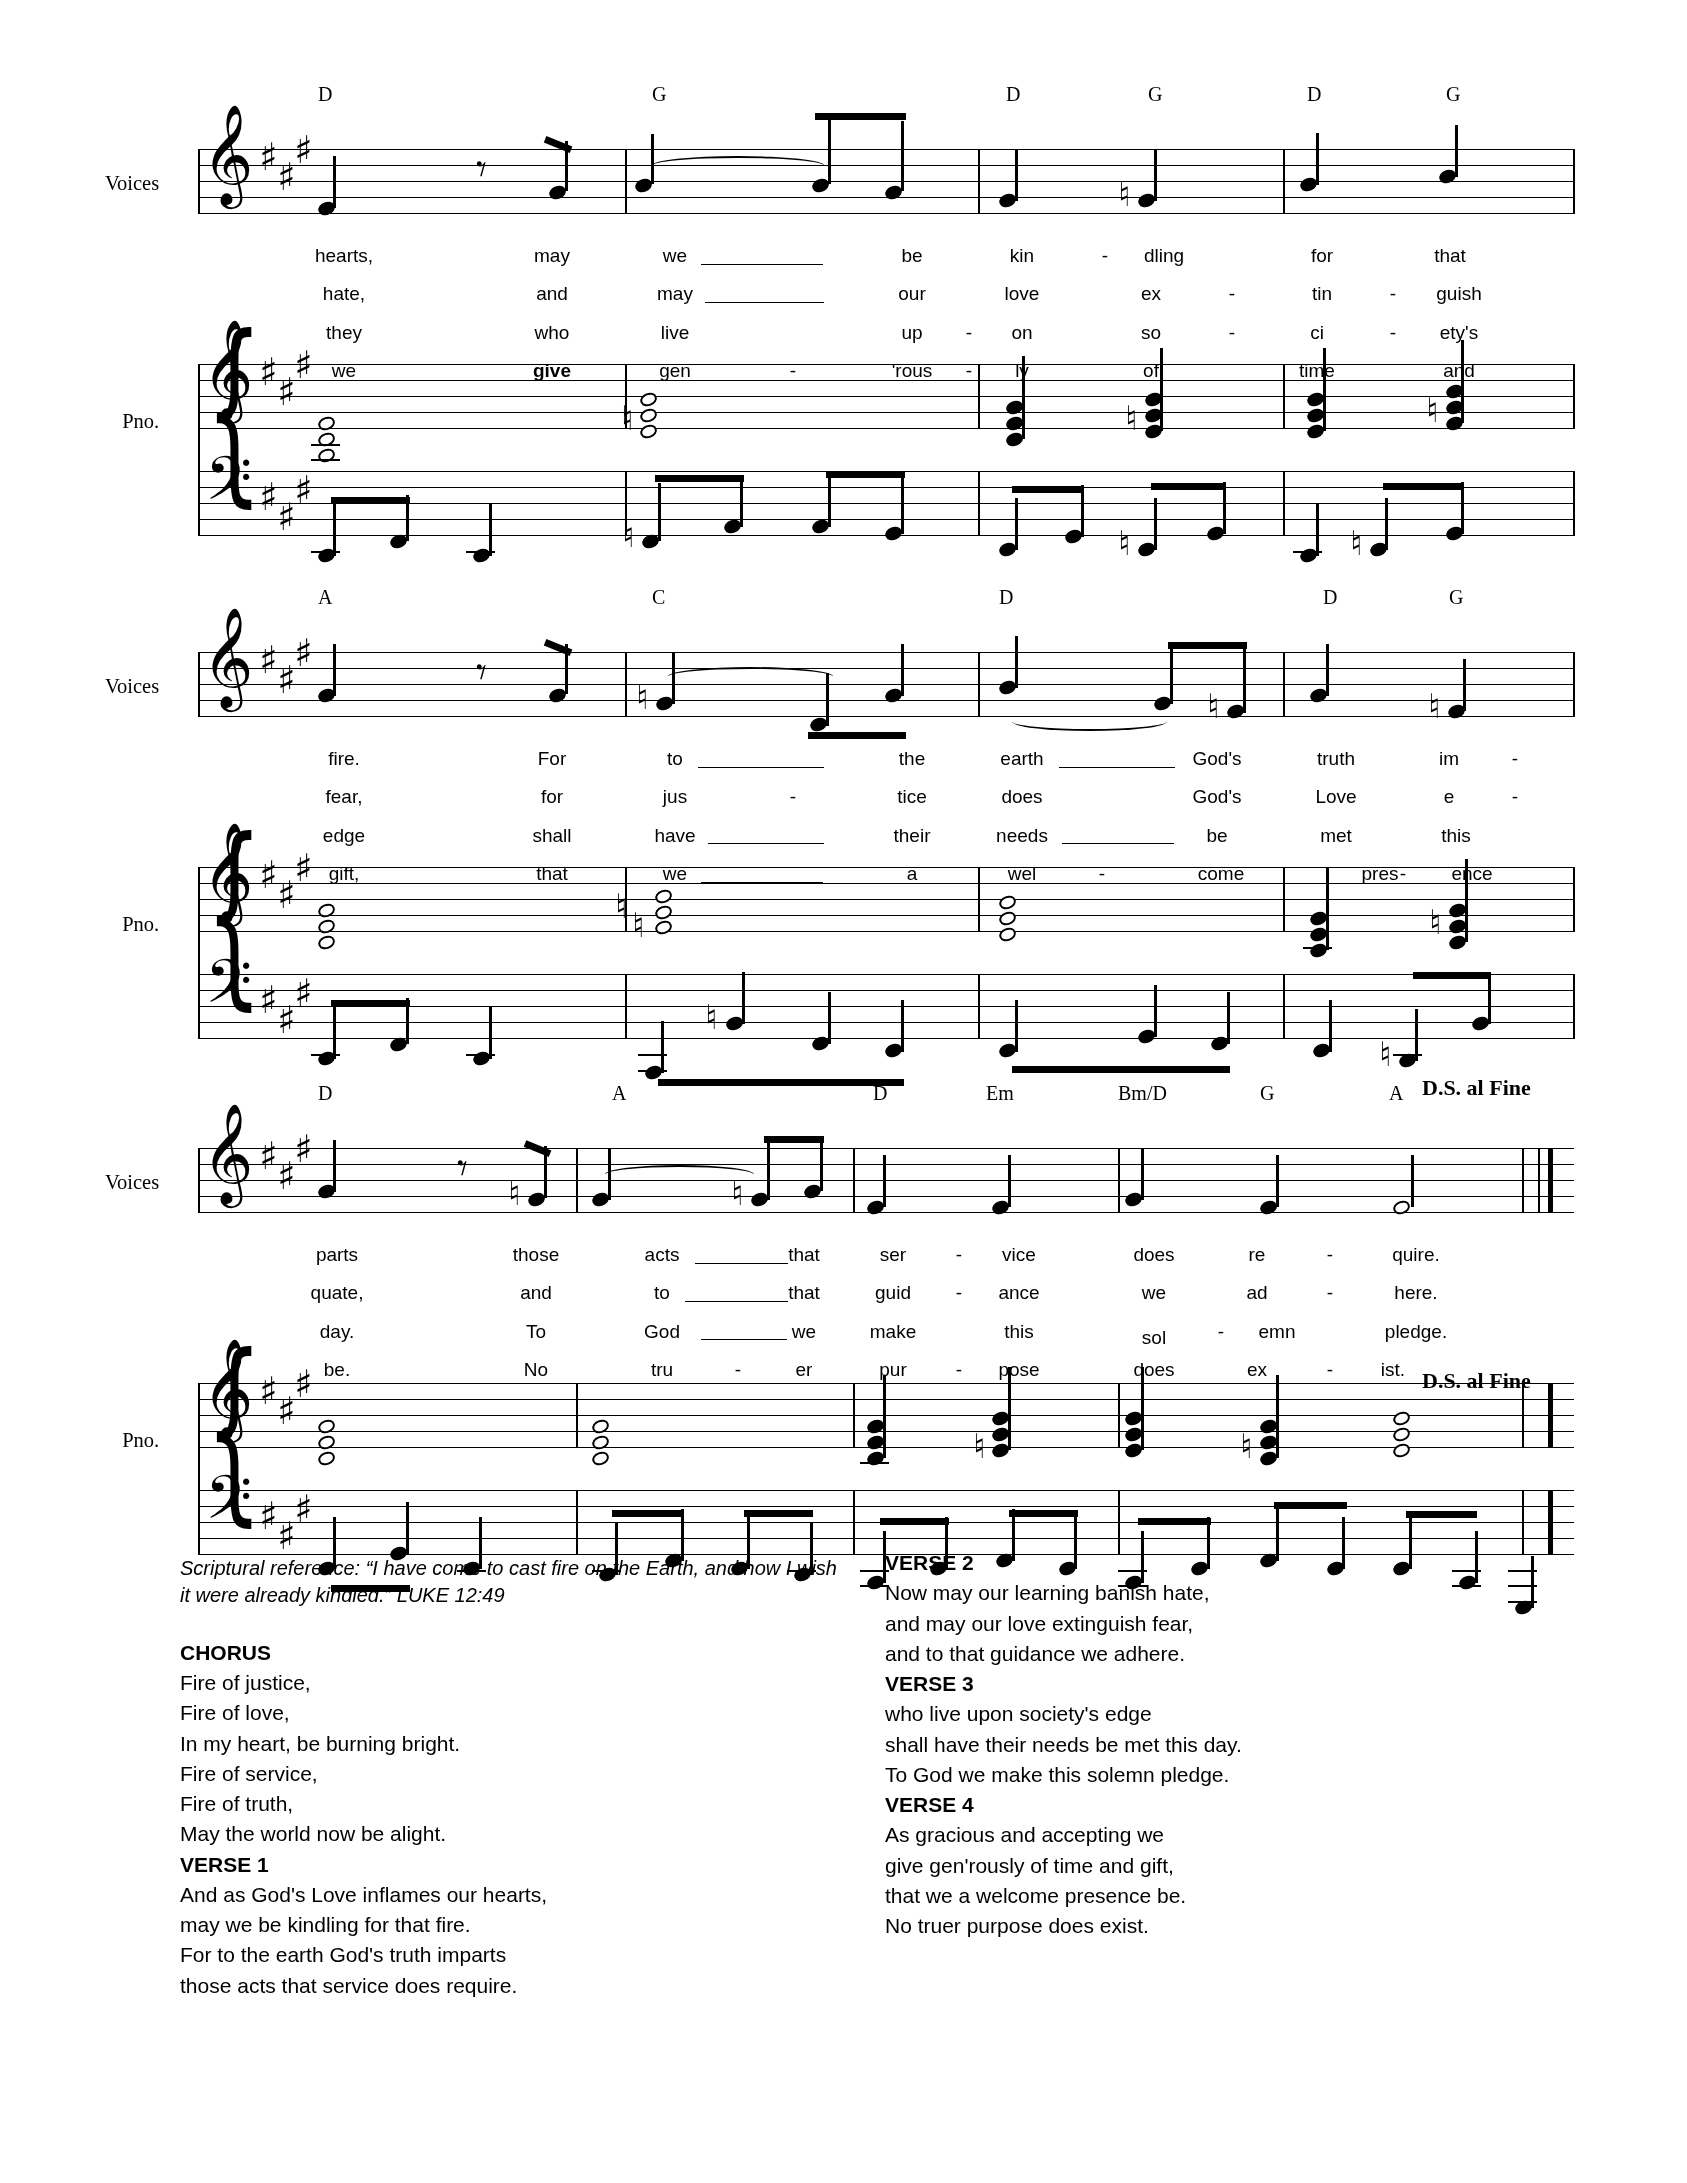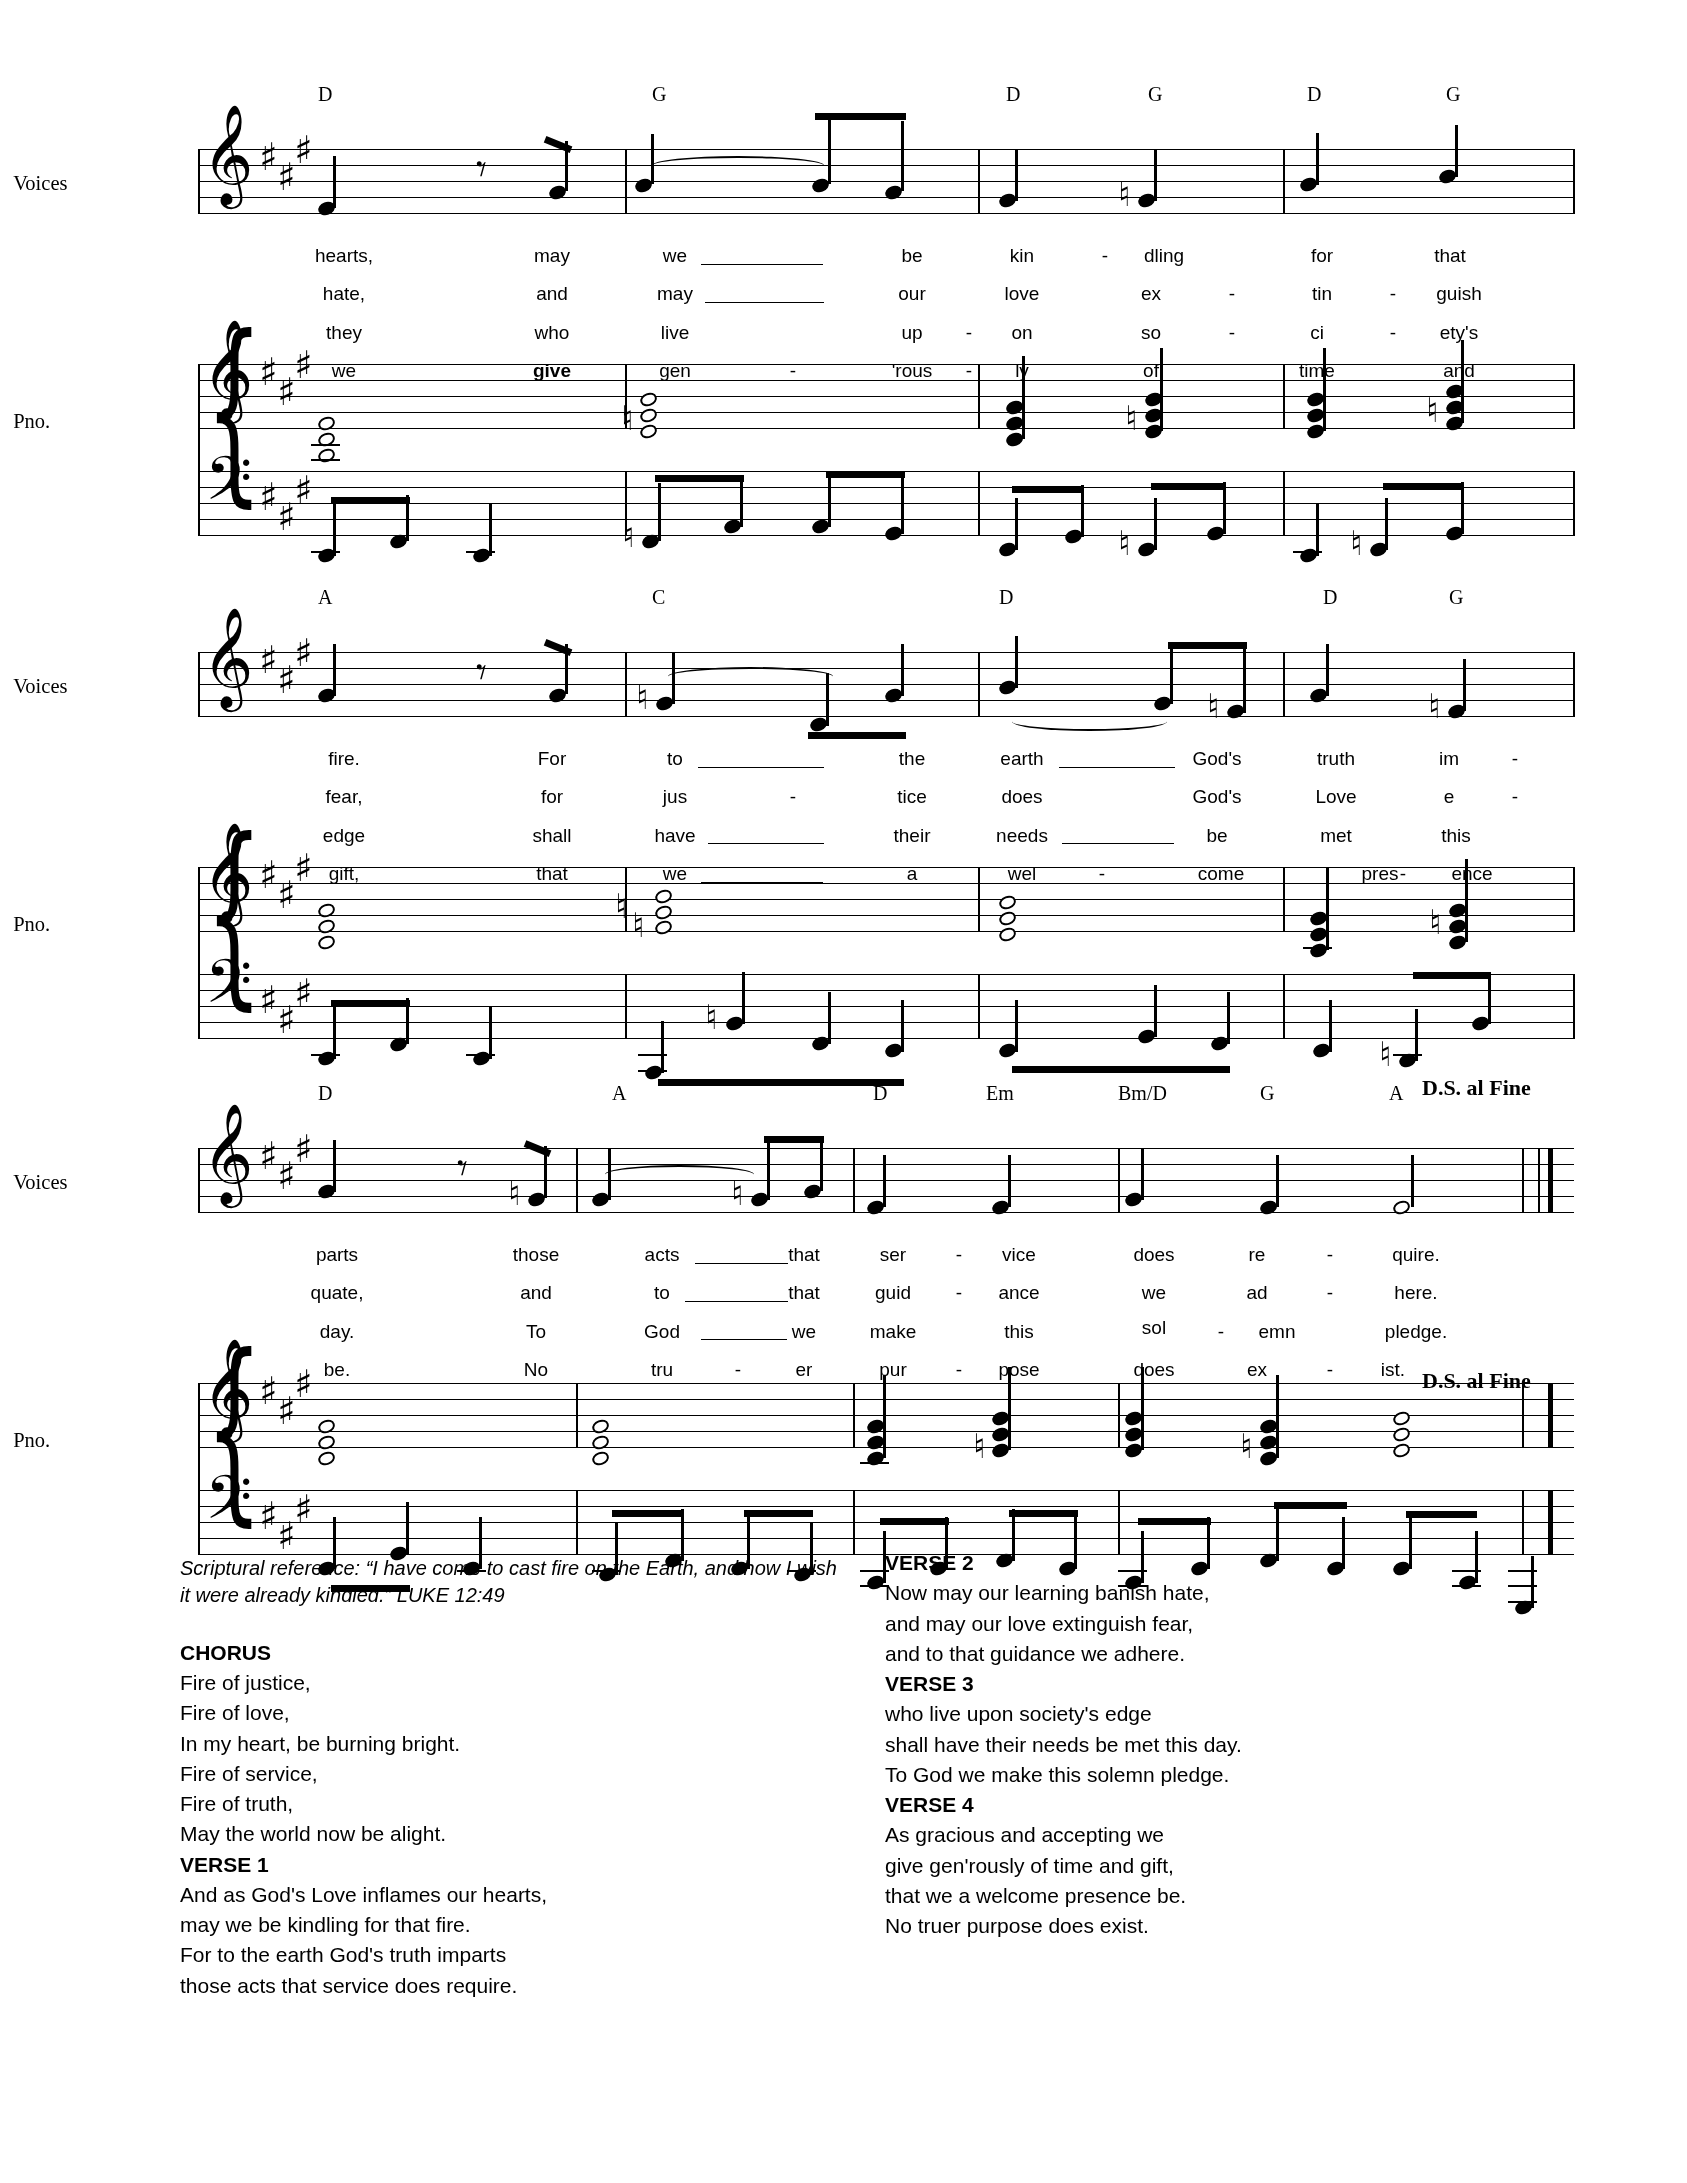--- a/index.html
+++ b/index.html
@@ -27,21 +27,21 @@
     width: 1687px;
   }
   .sys1 { height: 503px; }
   .sys2 { height: 503px; }
   .sys3 { height: 503px; }
 
   .part-label {
     position: absolute;
     font-family: "Liberation Serif", serif;
     font-size: 20.5px;
-    text-align: left;
+    text-align: right;
     width: 146px;
   }
 
   
   .staff {
     position: absolute;
     left: 0;
     width: 100%;
     height: 0;
   }
@@ -738,21 +738,21 @@
     <div class="lyric" style="left:1330px; top:243px;">-</div>
     <div class="lyric" style="left:1416px; top:243px;">here.</div>
 
     <div class="lyric" style="left:337px; top:282px;">day.</div>
     <div class="lyric" style="left:536px; top:282px;">To</div>
     <div class="lyric" style="left:662px; top:282px;">God</div>
     <div class="ext" style="left:701px; top:300px; width:86px;"></div>
     <div class="lyric" style="left:804px; top:282px;">we</div>
     <div class="lyric" style="left:893px; top:282px;">make</div>
     <div class="lyric" style="left:1019px; top:282px;">this</div>
-    <div class="lyric" style="left:1154px; top:278px;text-align:right;">sol</div>
+    <div class="lyric" style="left:1154px; top:288px;text-align:right;">sol</div>
     <div class="lyric" style="left:1221px; top:282px;">-</div>
     <div class="lyric" style="left:1277px; top:282px;">emn</div>
     <div class="lyric" style="left:1416px; top:282px;">pledge.</div>
 
     <div class="lyric" style="left:337px; top:320px;">be.</div>
     <div class="lyric" style="left:536px; top:320px;">No</div>
     <div class="lyric" style="left:662px; top:320px;">tru</div>
     <div class="lyric" style="left:738px; top:320px;">-</div>
     <div class="lyric" style="left:804px; top:320px;">er</div>
     <div class="lyric" style="left:893px; top:320px;">pur</div>

